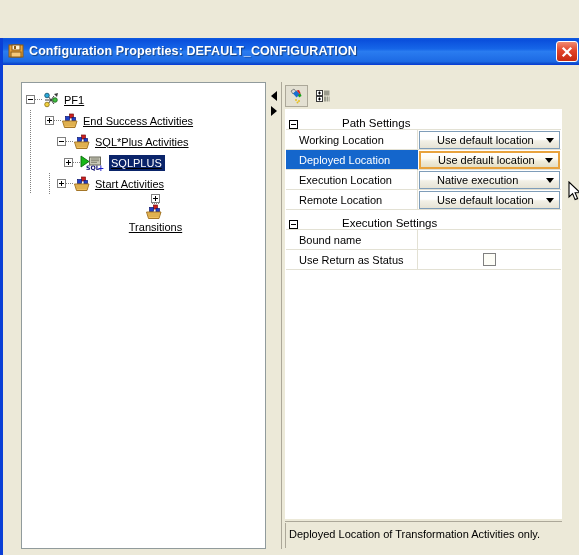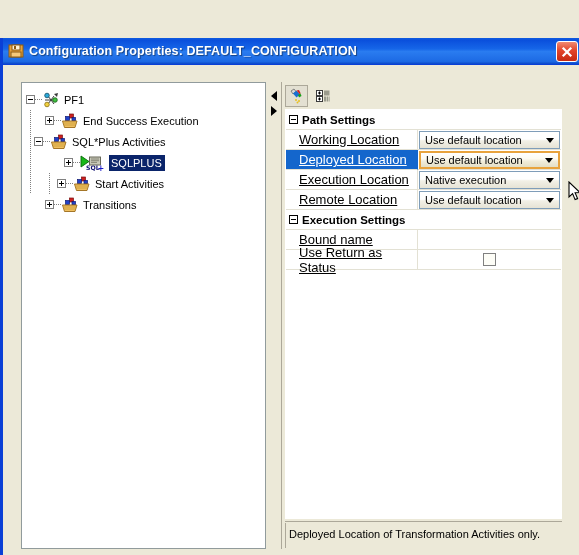--- a/index.html
+++ b/index.html
@@ -58,21 +58,21 @@
   #tree-panel{
     position:absolute;left:15px;top:17px;width:245px;height:467px;
     background:#ffffff;
     border:1px solid #919b9c;
     box-sizing:border-box;
     overflow:hidden;
   }
   .tree{
     position:relative;
     padding:6px 0 0 0;
-    font-size:11px;color:#000;
+    font-size:11px;color:#000;text-decoration:underline;
   }
   .tnode{
     position:relative;height:21px;display:flex;align-items:center;
     white-space:nowrap;
   }
   .exp{
     width:9px;height:9px;border:1px solid #808080;background:#fff;
     box-sizing:border-box;position:relative;flex:none;
     cursor:pointer;
   }
@@ -125,52 +125,52 @@
   }
   #grid{
     position:absolute;left:3px;top:27px;width:277px;height:410px;
     background:#ffffff;
     border:1px solid #ffffff;
     box-sizing:border-box;
     overflow:hidden;
   }
   .grow{height:20px;display:flex;align-items:stretch;box-sizing:border-box;}
   .gcat{
-    background:#ffffff;font-weight:bold;font-size:11.5px;color:#000;
-    display:flex;align-items:center;
+    background:#ffffff;font-weight:normal;font-size:11.5px;color:#000;
+    display:flex;align-items:flex-end;
     border-bottom:1px solid #e3e1d4;
-    width:100%;box-sizing:border-box;
+    width:100%;box-sizing:border-box;gap:40px;
   }
   .cat-exp{
     width:9px;height:9px;border:1px solid #000;background:#fff;
     box-sizing:border-box;position:relative;flex:none;margin:0 4px 0 3px;cursor:pointer;
   }
   .cat-exp::before{content:"";position:absolute;left:1px;top:3px;width:5px;height:1px;background:#000;}
   .gname{
     width:132px;flex:none;box-sizing:border-box;
     padding-left:13px;display:flex;align-items:center;
     border-right:1px solid #e3e1d4;border-bottom:1px solid #e3e1d4;
-    background:#ffffff;color:#000;font-size:13px;text-decoration:underline;
+    background:#ffffff;color:#000;font-size:11px;
   }
   .gname.selected{background:#1466cc;color:#ffffff;border-right:1px solid #1466cc;}
   .gval{
     flex:1;box-sizing:border-box;
     border-bottom:1px solid #e3e1d4;
     background:#ffffff;display:flex;align-items:center;
     padding:0 1px;
     position:relative;
   }
 
   .combo{
     width:100%;height:18px;box-sizing:border-box;
     border:1px solid #7f9db9;
     background:linear-gradient(to bottom,#ffffff 0%,#ffffff 45%,#f2f0e6 55%,#e6e3d5 100%);
     display:flex;align-items:center;
     font-size:11px;color:#000;
-    padding-left:5px;
+    padding-left:17px;
     position:relative;cursor:pointer;
   }
   .combo.focused{
     border:2px solid #e8a33d;
     background:linear-gradient(to bottom,#ffffff 0%,#fdfbf2 40%,#f0ecd9 60%,#e4dfc6 100%);
   }
   .combo .arrow{
     position:absolute;right:5px;top:50%;margin-top:-2px;
     width:0;height:0;border-left:4px solid transparent;border-right:4px solid transparent;border-top:5px solid #000;
   }
@@ -250,23 +250,23 @@
           <div class="tnode" style="padding-left:23px;">
        <div class="exp plus"></div>
        <div class="dotline"></div>
        <div class="ticon" style="width:18px;"><svg width="18" height="16" viewBox="0 0 18 16">
     <rect x="8.5" y="1" width="4" height="4" fill="#cc2020" stroke="#7a1010" stroke-width=".7"></rect>
     <rect x="4.5" y="3.5" width="4" height="4" fill="#2040c8" stroke="#101a70" stroke-width=".7"></rect>
     <rect x="11" y="4.5" width="3.5" height="3.5" fill="#2040c8" stroke="#101a70" stroke-width=".7"></rect>
     <path d="M1.5 8 H16 L14 14.5 H3.5 Z" fill="#f0c060" stroke="#9a6a18" stroke-width=".9"></path>
     <path d="M2.4 10 H15.2 M3.1 12 H14.4" stroke="#c79a38" stroke-width=".8"></path>
   </svg></div>
-       <div class="tlabel ">End Success Execution</div>
-     </div>
-          <div class="tnode" style="padding-left:12px;">
+       <div class="tlabel ">End Success Activities</div>
+     </div>
+          <div class="tnode" style="padding-left:35px;">
        <div class="exp "></div>
        <div class="dotline"></div>
        <div class="ticon" style="width:18px;"><svg width="18" height="16" viewBox="0 0 18 16">
     <rect x="8.5" y="1" width="4" height="4" fill="#cc2020" stroke="#7a1010" stroke-width=".7"></rect>
     <rect x="4.5" y="3.5" width="4" height="4" fill="#2040c8" stroke="#101a70" stroke-width=".7"></rect>
     <rect x="11" y="4.5" width="3.5" height="3.5" fill="#2040c8" stroke="#101a70" stroke-width=".7"></rect>
     <path d="M1.5 8 H16 L14 14.5 H3.5 Z" fill="#f0c060" stroke="#9a6a18" stroke-width=".9"></path>
     <path d="M2.4 10 H15.2 M3.1 12 H14.4" stroke="#c79a38" stroke-width=".8"></path>
   </svg></div>
        <div class="tlabel ">SQL*Plus Activities</div>
@@ -288,21 +288,21 @@
        <div class="dotline"></div>
        <div class="ticon" style="width:18px;"><svg width="18" height="16" viewBox="0 0 18 16">
     <rect x="8.5" y="1" width="4" height="4" fill="#cc2020" stroke="#7a1010" stroke-width=".7"></rect>
     <rect x="4.5" y="3.5" width="4" height="4" fill="#2040c8" stroke="#101a70" stroke-width=".7"></rect>
     <rect x="11" y="4.5" width="3.5" height="3.5" fill="#2040c8" stroke="#101a70" stroke-width=".7"></rect>
     <path d="M1.5 8 H16 L14 14.5 H3.5 Z" fill="#f0c060" stroke="#9a6a18" stroke-width=".9"></path>
     <path d="M2.4 10 H15.2 M3.1 12 H14.4" stroke="#c79a38" stroke-width=".8"></path>
   </svg></div>
        <div class="tlabel ">Start Activities</div>
      </div>
-          <div class="tnode" style="padding-left:23px;">
+          <div class="tnode" style="padding-left:23px;flex-direction:column;">
        <div class="exp plus"></div>
        <div class="dotline"></div>
        <div class="ticon" style="width:18px;"><svg width="18" height="16" viewBox="0 0 18 16">
     <rect x="8.5" y="1" width="4" height="4" fill="#cc2020" stroke="#7a1010" stroke-width=".7"></rect>
     <rect x="4.5" y="3.5" width="4" height="4" fill="#2040c8" stroke="#101a70" stroke-width=".7"></rect>
     <rect x="11" y="4.5" width="3.5" height="3.5" fill="#2040c8" stroke="#101a70" stroke-width=".7"></rect>
     <path d="M1.5 8 H16 L14 14.5 H3.5 Z" fill="#f0c060" stroke="#9a6a18" stroke-width=".9"></path>
     <path d="M2.4 10 H15.2 M3.1 12 H14.4" stroke="#c79a38" stroke-width=".8"></path>
   </svg></div>
        <div class="tlabel ">Transitions</div>

